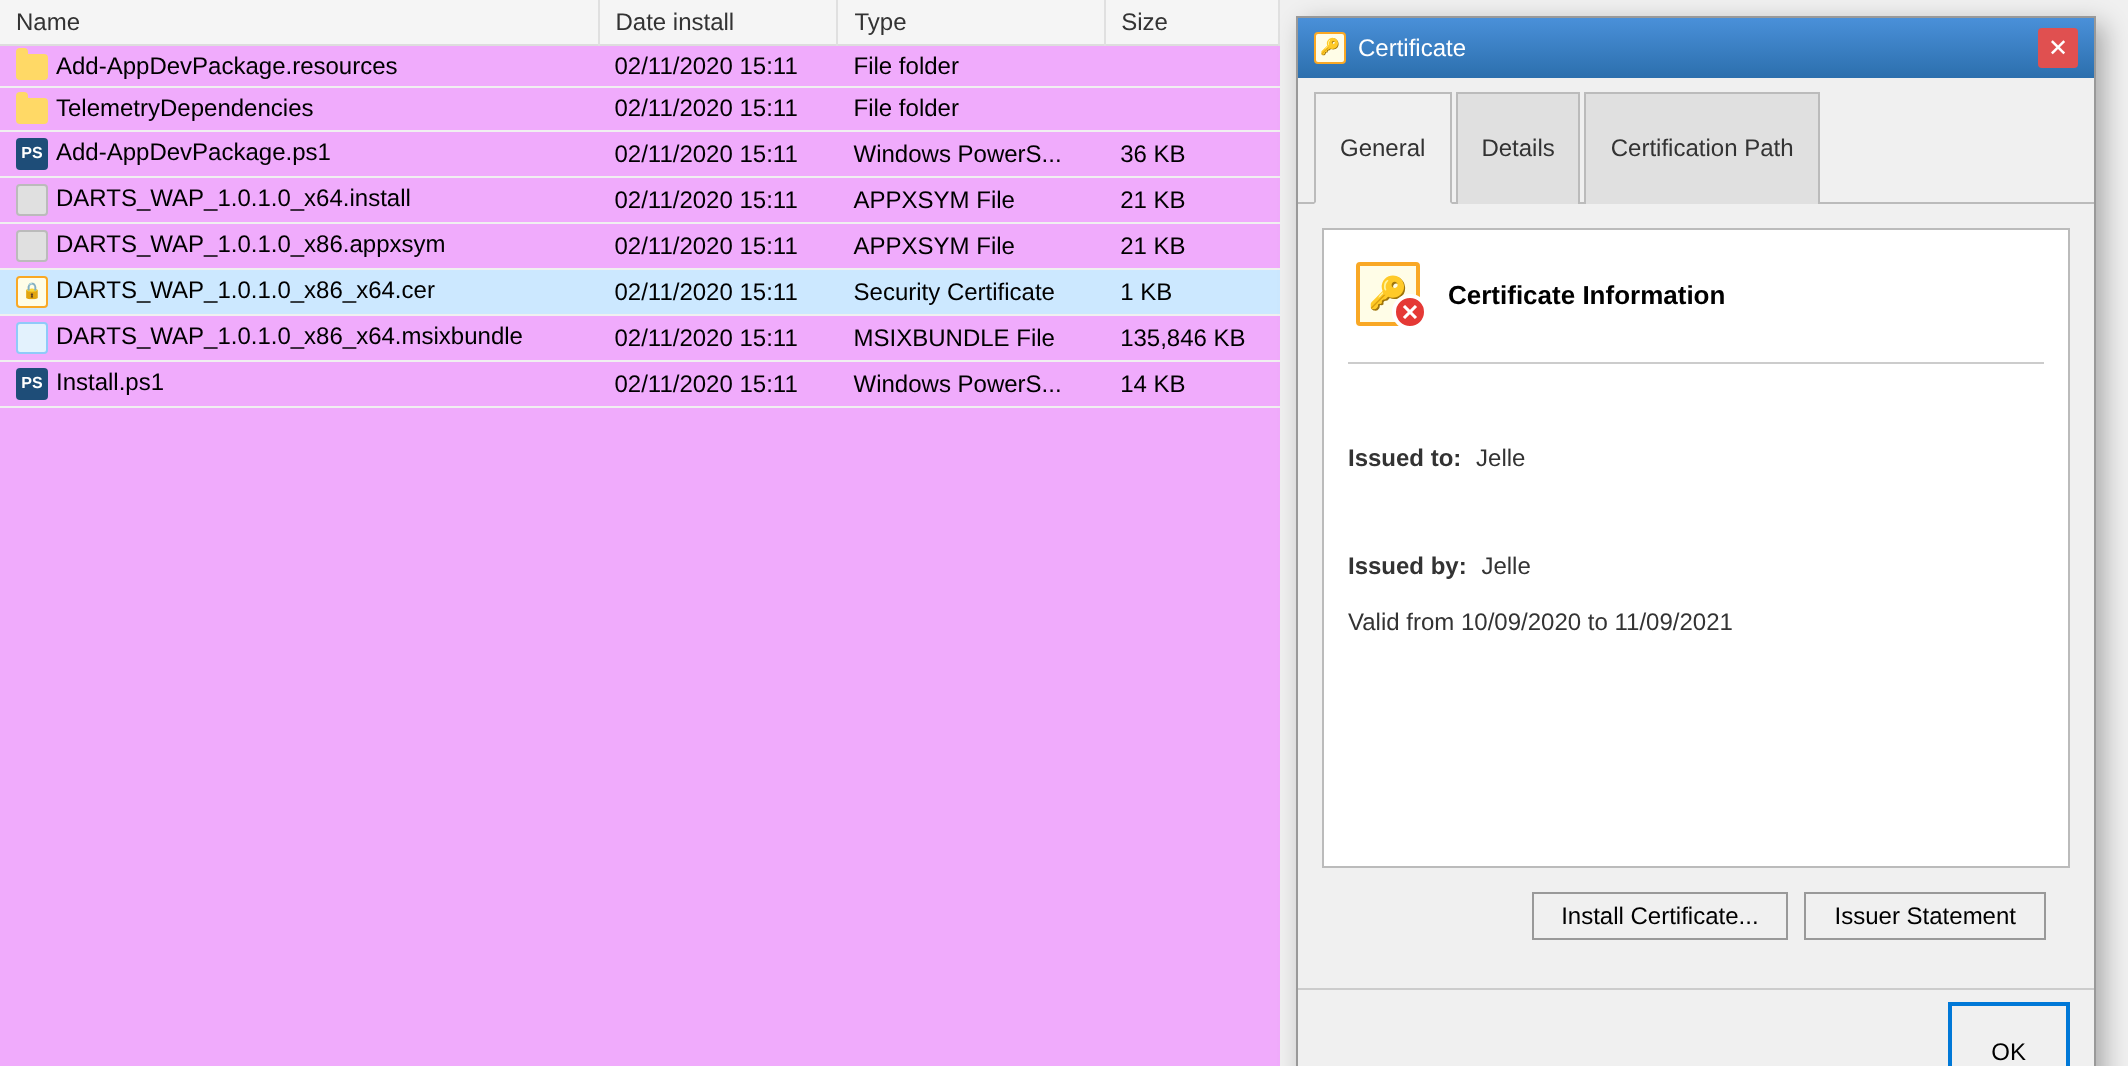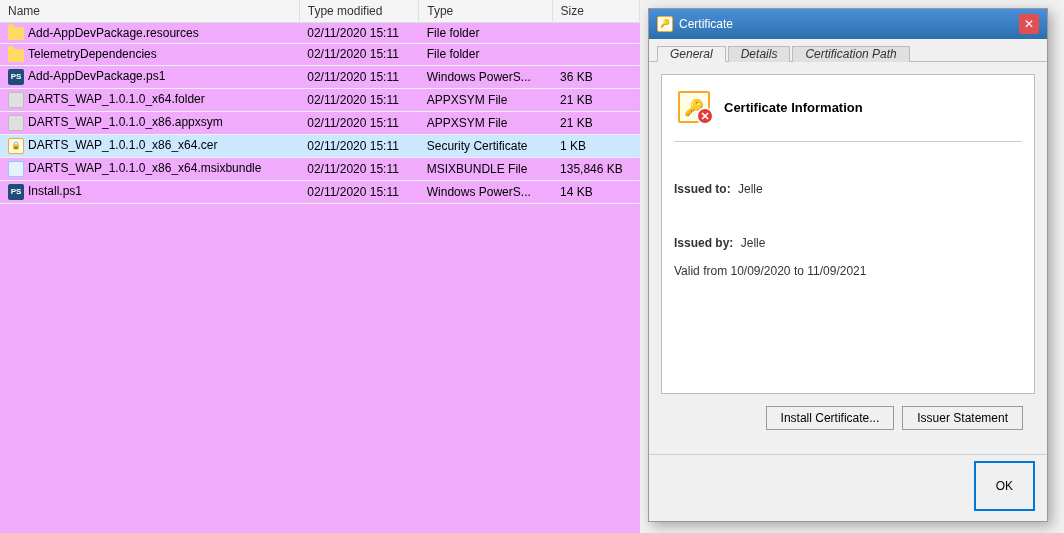--- a/index.html
+++ b/index.html
@@ -192,30 +192,29 @@
     
     .dialog-tabs {
       display: flex;
       background: #f0f0f0;
       border-bottom: 1px solid #bbb;
       padding: 6px 8px 0;
       gap: 2px;
     }
 
     .tab {
-      padding: 0 12px;
+      padding: 20px 12px;
       background: #e0e0e0;
       border: 1px solid #bbb;
       border-bottom: none;
       cursor: pointer;
       font-size: 12px;
       color: #333;
       position: relative;
       top: 1px;
-      font-style: italic;
     }
 
     .tab.active {
       background: #f0f0f0;
       border-bottom: 1px solid #f0f0f0;
       z-index: 1;
     }
 
     
     .dialog-content {
@@ -359,21 +358,21 @@
     }
   </style>
 </head>
 <body>
 
 <div class="file-explorer">
   <table class="file-list">
     <thead>
       <tr>
         <th>Name</th>
-        <th>Type modified</th>
+        <th>Date install</th>
         <th>Type</th>
         <th>Size</th>
       </tr>
     </thead>
     <tbody id="file-table-body">
     <tr>
           <td><span class="icon-folder"></span><span>Add-AppDevPackage.resources</span></td>
           <td>02/11/2020 15:11</td>
           <td>File folder</td>
           <td></td>
@@ -384,21 +383,21 @@
           <td>File folder</td>
           <td></td>
         </tr>
         <tr>
           <td><span class="icon-ps">PS</span><span>Add-AppDevPackage.ps1</span></td>
           <td>02/11/2020 15:11</td>
           <td>Windows PowerS...</td>
           <td>36 KB</td>
         </tr>
         <tr>
-          <td><span class="icon-appxsym"></span><span>DARTS_WAP_1.0.1.0_x64.folder</span></td>
+          <td><span class="icon-appxsym"></span><span>DARTS_WAP_1.0.1.0_x64.install</span></td>
           <td>02/11/2020 15:11</td>
           <td>APPXSYM File</td>
           <td>21 KB</td>
         </tr>
         <tr>
           <td><span class="icon-appxsym"></span><span>DARTS_WAP_1.0.1.0_x86.appxsym</span></td>
           <td>02/11/2020 15:11</td>
           <td>APPXSYM File</td>
           <td>21 KB</td>
         </tr>

